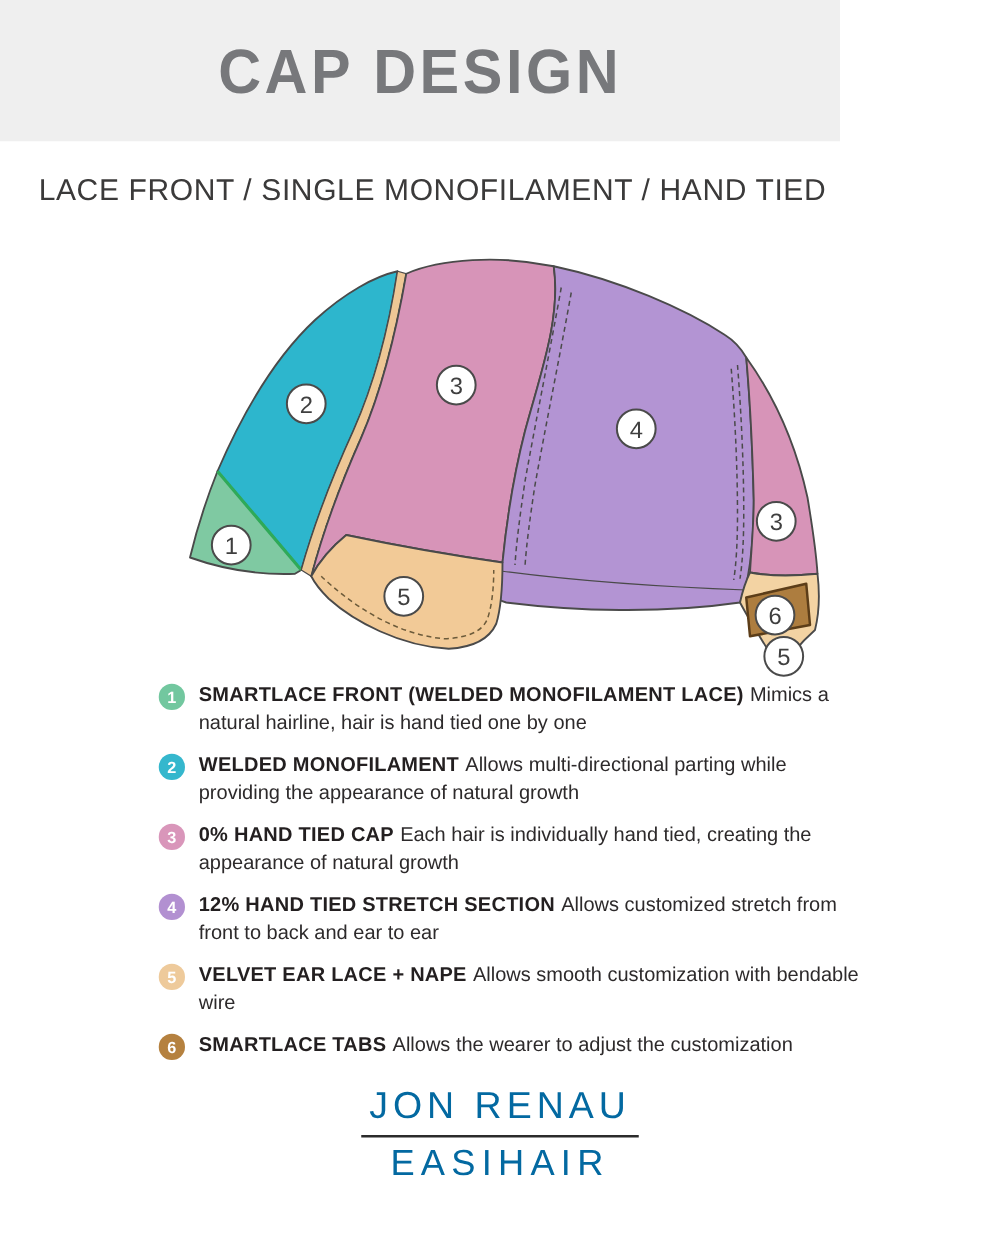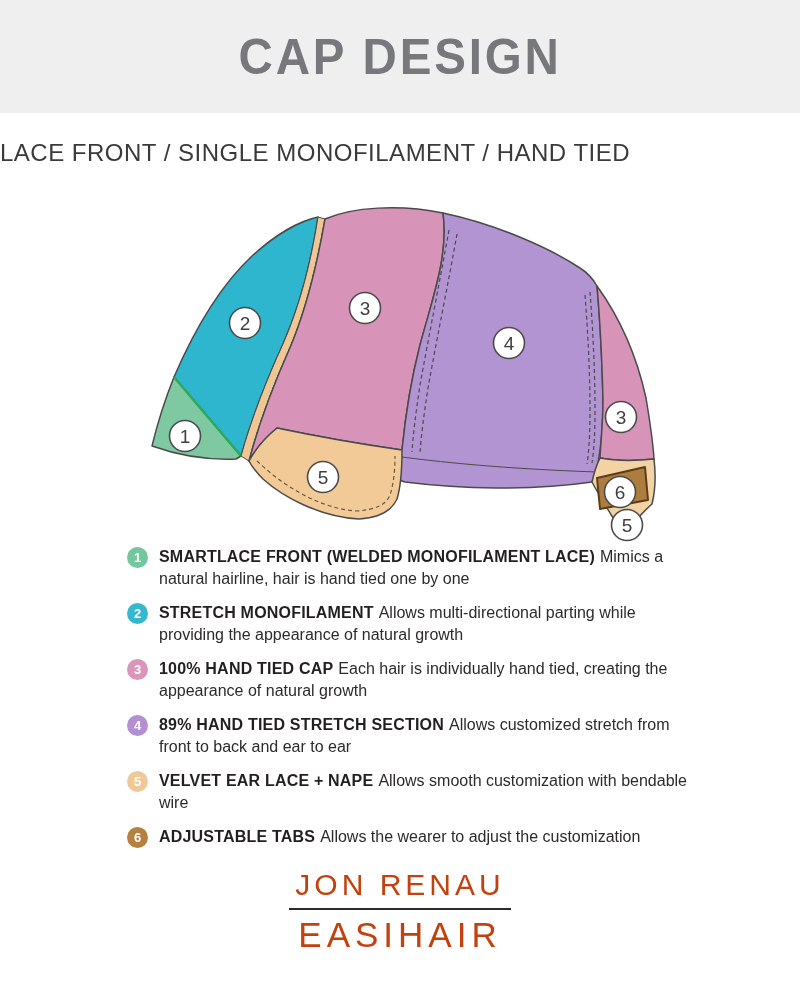--- a/index.html
+++ b/index.html
@@ -1,35 +1,35 @@
 <!DOCTYPE html>
 <html><head>
 <meta charset="utf-8">
 <style>
   html,body{margin:0;padding:0;background:#fff;}
   .page{position:relative;width:800px;height:1000px;background:#ffffff;overflow:hidden;
         font-family:"Liberation Sans",sans-serif;}
-  .header{position:absolute;top:0;left:0;width:800px;height:113px;background:#efefef;
+  .header{position:absolute;top:0;left:0;width:672px;height:113px;background:#efefef;
           display:flex;align-items:center;justify-content:center;}
   .header h1{margin:0;font-size:50px;font-weight:bold;color:#77787b;letter-spacing:3px;
              transform:scaleX(0.95);white-space:nowrap;}
-  .subtitle{position:absolute;top:139px;left:0;width:692px;text-align:left;
+  .subtitle{position:absolute;top:139px;left:0;width:692px;text-align:center;
             font-size:24px;color:#3b3a3a;letter-spacing:0.5px;white-space:nowrap;}
   .diagram{position:absolute;top:190px;left:130px;width:560px;height:365px;}
   .legend{position:absolute;top:546px;left:127px;width:560px;}
   .legend-item{display:flex;gap:11px;margin-bottom:12px;}
   .lnum{flex:0 0 21px;width:21px;height:21px;border-radius:50%;margin-top:1px;
         color:#ffffff;font-weight:bold;font-size:13px;line-height:21px;text-align:center;}
   .ltext{margin:0;font-size:16px;line-height:22px;color:#2d2a2b;width:530px;}
   .ltext strong{color:#231f20;letter-spacing:0.2px;}
   .ltext .desc{margin-left:5px;}
-  .logo{position:absolute;top:868px;left:0;width:800px;text-align:center;color:#c2410c;}
+  .logo{position:absolute;top:868px;left:0;width:800px;text-align:center;color:#0369a1;}
   .logo .brand{font-size:30px;letter-spacing:4px;white-space:nowrap;}
   .logo .divider{width:222px;height:2px;background:#2b2b2b;margin:6px auto 5px auto;}
-  .logo .subbrand{font-size:35px;letter-spacing:5px;white-space:nowrap;}
+  .logo .subbrand{font-size:29px;letter-spacing:5px;white-space:nowrap;}
   svg text.cnum{font-family:"Liberation Sans",sans-serif;font-size:19px;fill:#3f3f3f;}
 </style>
 </head>
 <body>
 
 <div class="page">
 
   <div class="header">
     <h1>CAP DESIGN</h1>
   </div>
@@ -107,37 +107,37 @@
     </svg>
   </div>
 
   <div class="legend">
     <div class="legend-item">
       <span class="lnum" style="background-color: rgb(114, 199, 159);">1</span>
       <p class="ltext"><strong>SMARTLACE FRONT (WELDED MONOFILAMENT LACE)</strong><span class="desc">Mimics a natural hairline, hair is hand tied one by one</span></p>
     </div>
     <div class="legend-item">
       <span class="lnum" style="background-color: rgb(53, 183, 205);">2</span>
-      <p class="ltext"><strong>STRETCH MONOFILAMENT</strong><span class="desc">Allows multi-directional parting while providing the appearance of natural growth</span></p>
+      <p class="ltext"><strong>WELDED MONOFILAMENT</strong><span class="desc">Allows multi-directional parting while providing the appearance of natural growth</span></p>
     </div>
     <div class="legend-item">
       <span class="lnum" style="background-color: rgb(217, 150, 186);">3</span>
-      <p class="ltext"><strong>100% HAND TIED CAP</strong><span class="desc">Each hair is individually hand tied, creating the appearance of natural growth</span></p>
+      <p class="ltext"><strong>0% HAND TIED CAP</strong><span class="desc">Each hair is individually hand tied, creating the appearance of natural growth</span></p>
     </div>
     <div class="legend-item">
       <span class="lnum" style="background-color: rgb(178, 144, 209);">4</span>
-      <p class="ltext"><strong>89% HAND TIED STRETCH SECTION</strong><span class="desc">Allows customized stretch from front to back and ear to ear</span></p>
+      <p class="ltext"><strong>12% HAND TIED STRETCH SECTION</strong><span class="desc">Allows customized stretch from front to back and ear to ear</span></p>
     </div>
     <div class="legend-item">
       <span class="lnum" style="background-color: rgb(238, 202, 155);">5</span>
       <p class="ltext"><strong>VELVET EAR LACE + NAPE</strong><span class="desc">Allows smooth customization with bendable wire</span></p>
     </div>
     <div class="legend-item">
       <span class="lnum" style="background-color: rgb(181, 129, 63);">6</span>
-      <p class="ltext"><strong>ADJUSTABLE TABS</strong><span class="desc">Allows the wearer to adjust the customization</span></p>
+      <p class="ltext"><strong>SMARTLACE TABS</strong><span class="desc">Allows the wearer to adjust the customization</span></p>
     </div>
   </div>
 
   <div class="logo">
     <div class="brand">JON RENAU</div>
     <div class="divider"></div>
     <div class="subbrand">EASIHAIR</div>
   </div>
 
 </div>

